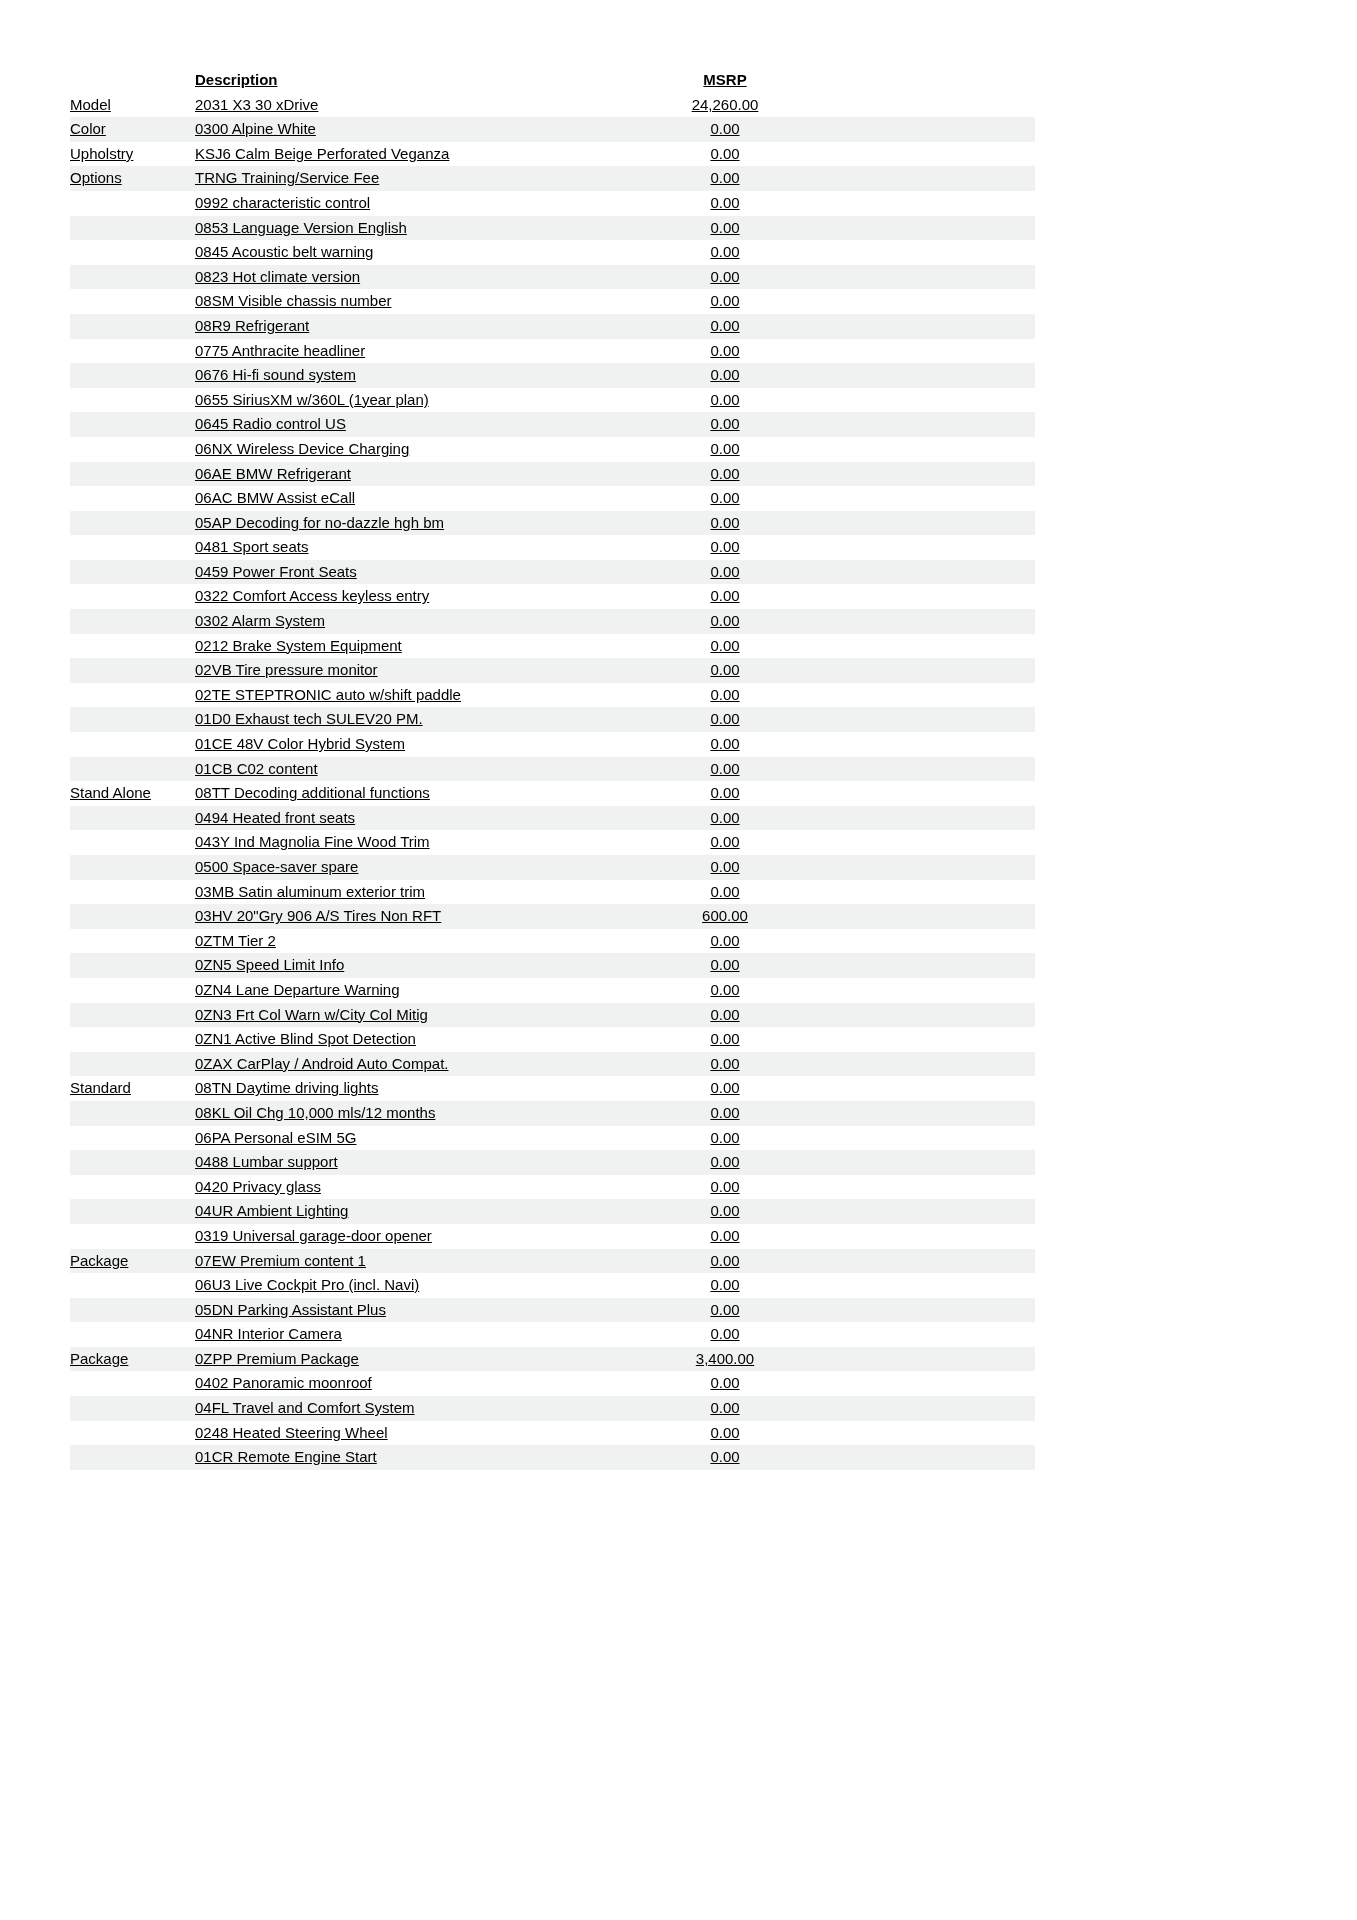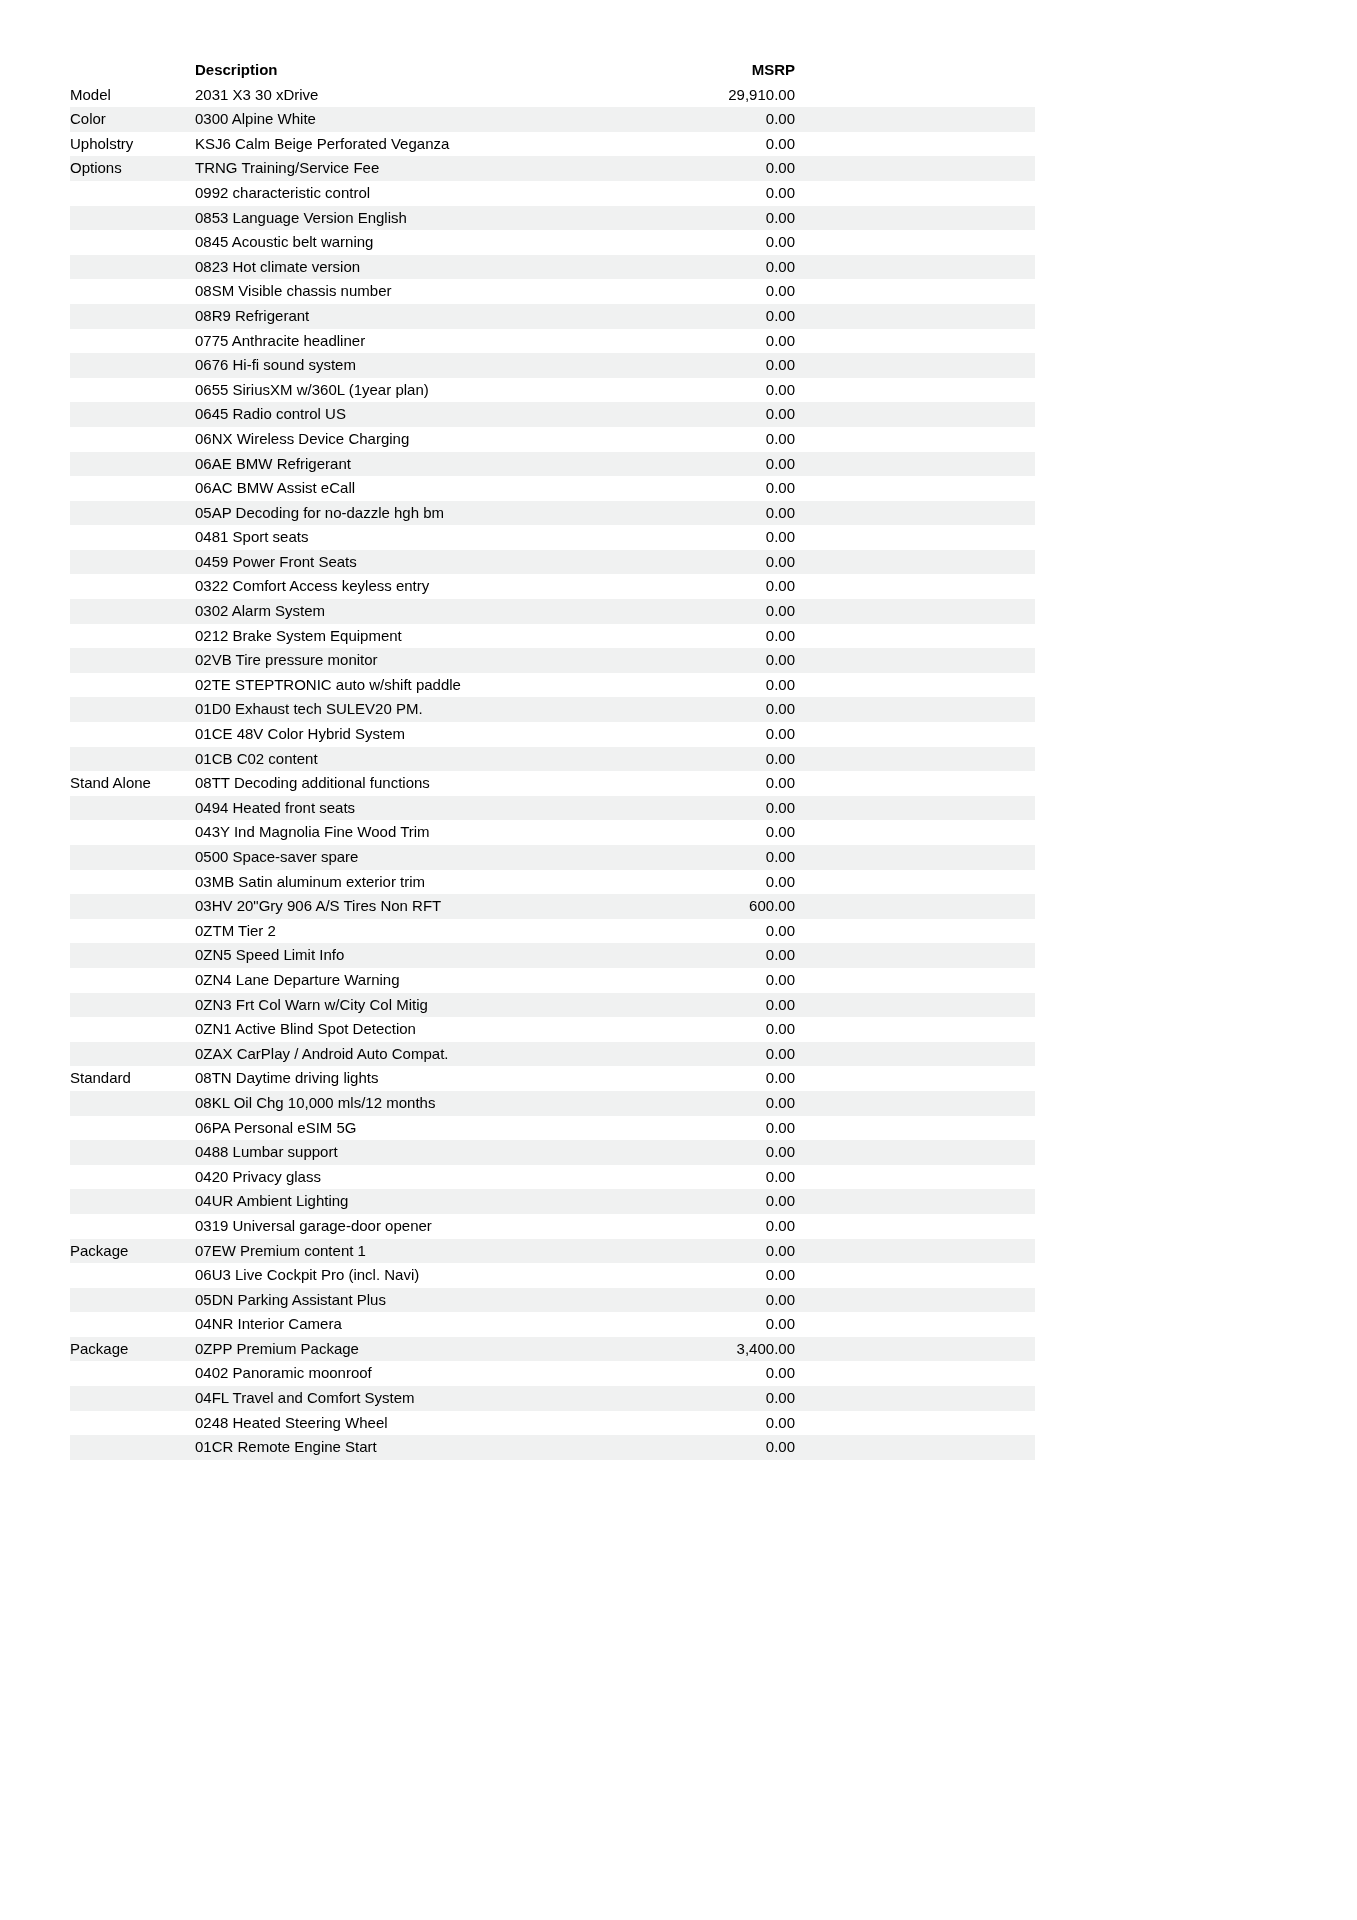--- a/index.html
+++ b/index.html
@@ -14,38 +14,39 @@
   .page {
     position: relative;
     width: 1357px;
     height: 1920px;
     background: #ffffff;
     overflow: hidden;
   }
   table.options-table {
     position: absolute;
     left: 70px;
-    top: 58px;
+    top: 68px;
     width: 965px;
     border-collapse: collapse;
     table-layout: fixed;
+    text-decoration: underline;
   }
   table.options-table th,
   table.options-table td {
     padding: 0;
     height: 24.6px;
     font-size: 15px;
     line-height: 24.6px;
     vertical-align: middle;
     white-space: nowrap;
     overflow: hidden;
   }
   .col-cat  { width: 125px; padding-left: 13px; text-align: left; }
   .col-desc { width: 460px; text-align: left; }
-  .col-msrp { width: 140px; text-align: right; }
+  .col-msrp { width: 140px; text-align: center; }
   .col-fill { width: 240px; }
   thead th { font-weight: bold; background: #ffffff; }
   tbody tr:nth-child(even) { background: #f0f1f1; }
   tbody tr:nth-child(odd)  { background: #ffffff; }
 </style>
 </head>
 <body>
 
 <div class="page">
   <table class="options-table">
@@ -54,21 +55,21 @@
         <th class="col-cat"></th>
         <th class="col-desc">Description</th>
         <th class="col-msrp">MSRP</th>
         <th class="col-fill"></th>
       </tr>
     </thead>
     <tbody id="table-body">
         <tr>
           <td class="col-cat">Model</td>
           <td class="col-desc">2031 X3 30 xDrive</td>
-          <td class="col-msrp">29,910.00</td>
+          <td class="col-msrp">24,260.00</td>
           <td class="col-fill"></td>
         </tr>
         <tr>
           <td class="col-cat">Color</td>
           <td class="col-desc">0300 Alpine White</td>
           <td class="col-msrp">0.00</td>
           <td class="col-fill"></td>
         </tr>
         <tr>
           <td class="col-cat">Upholstry</td>

